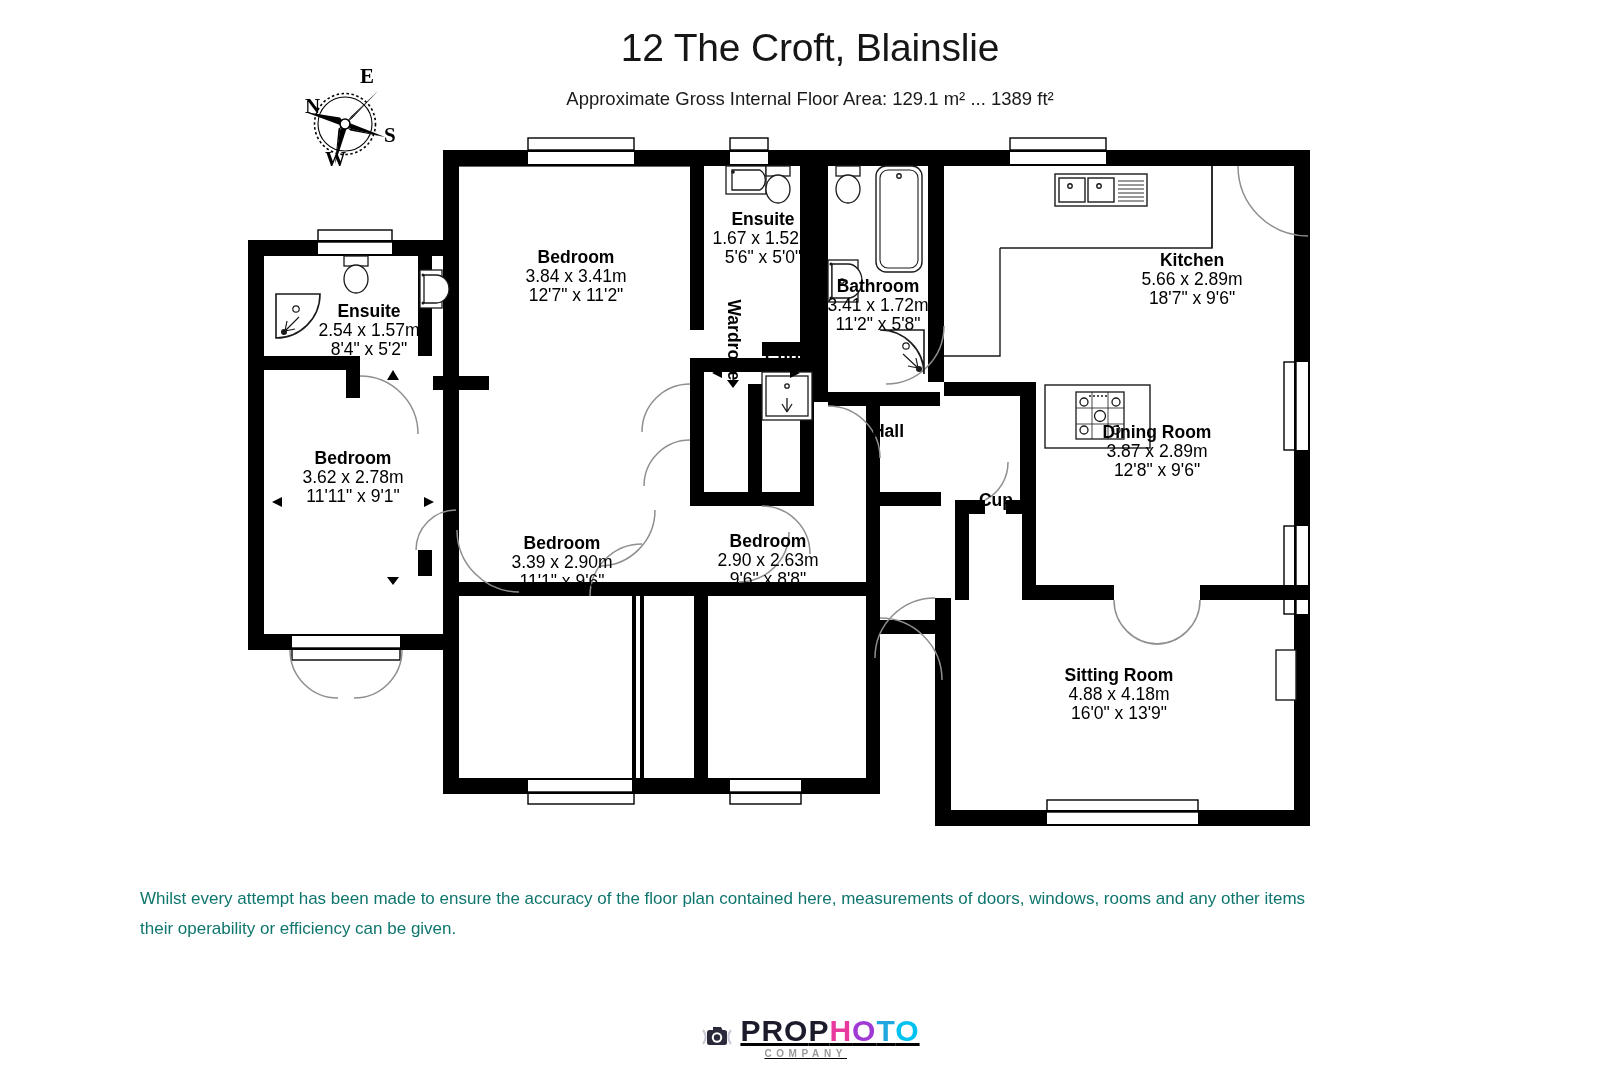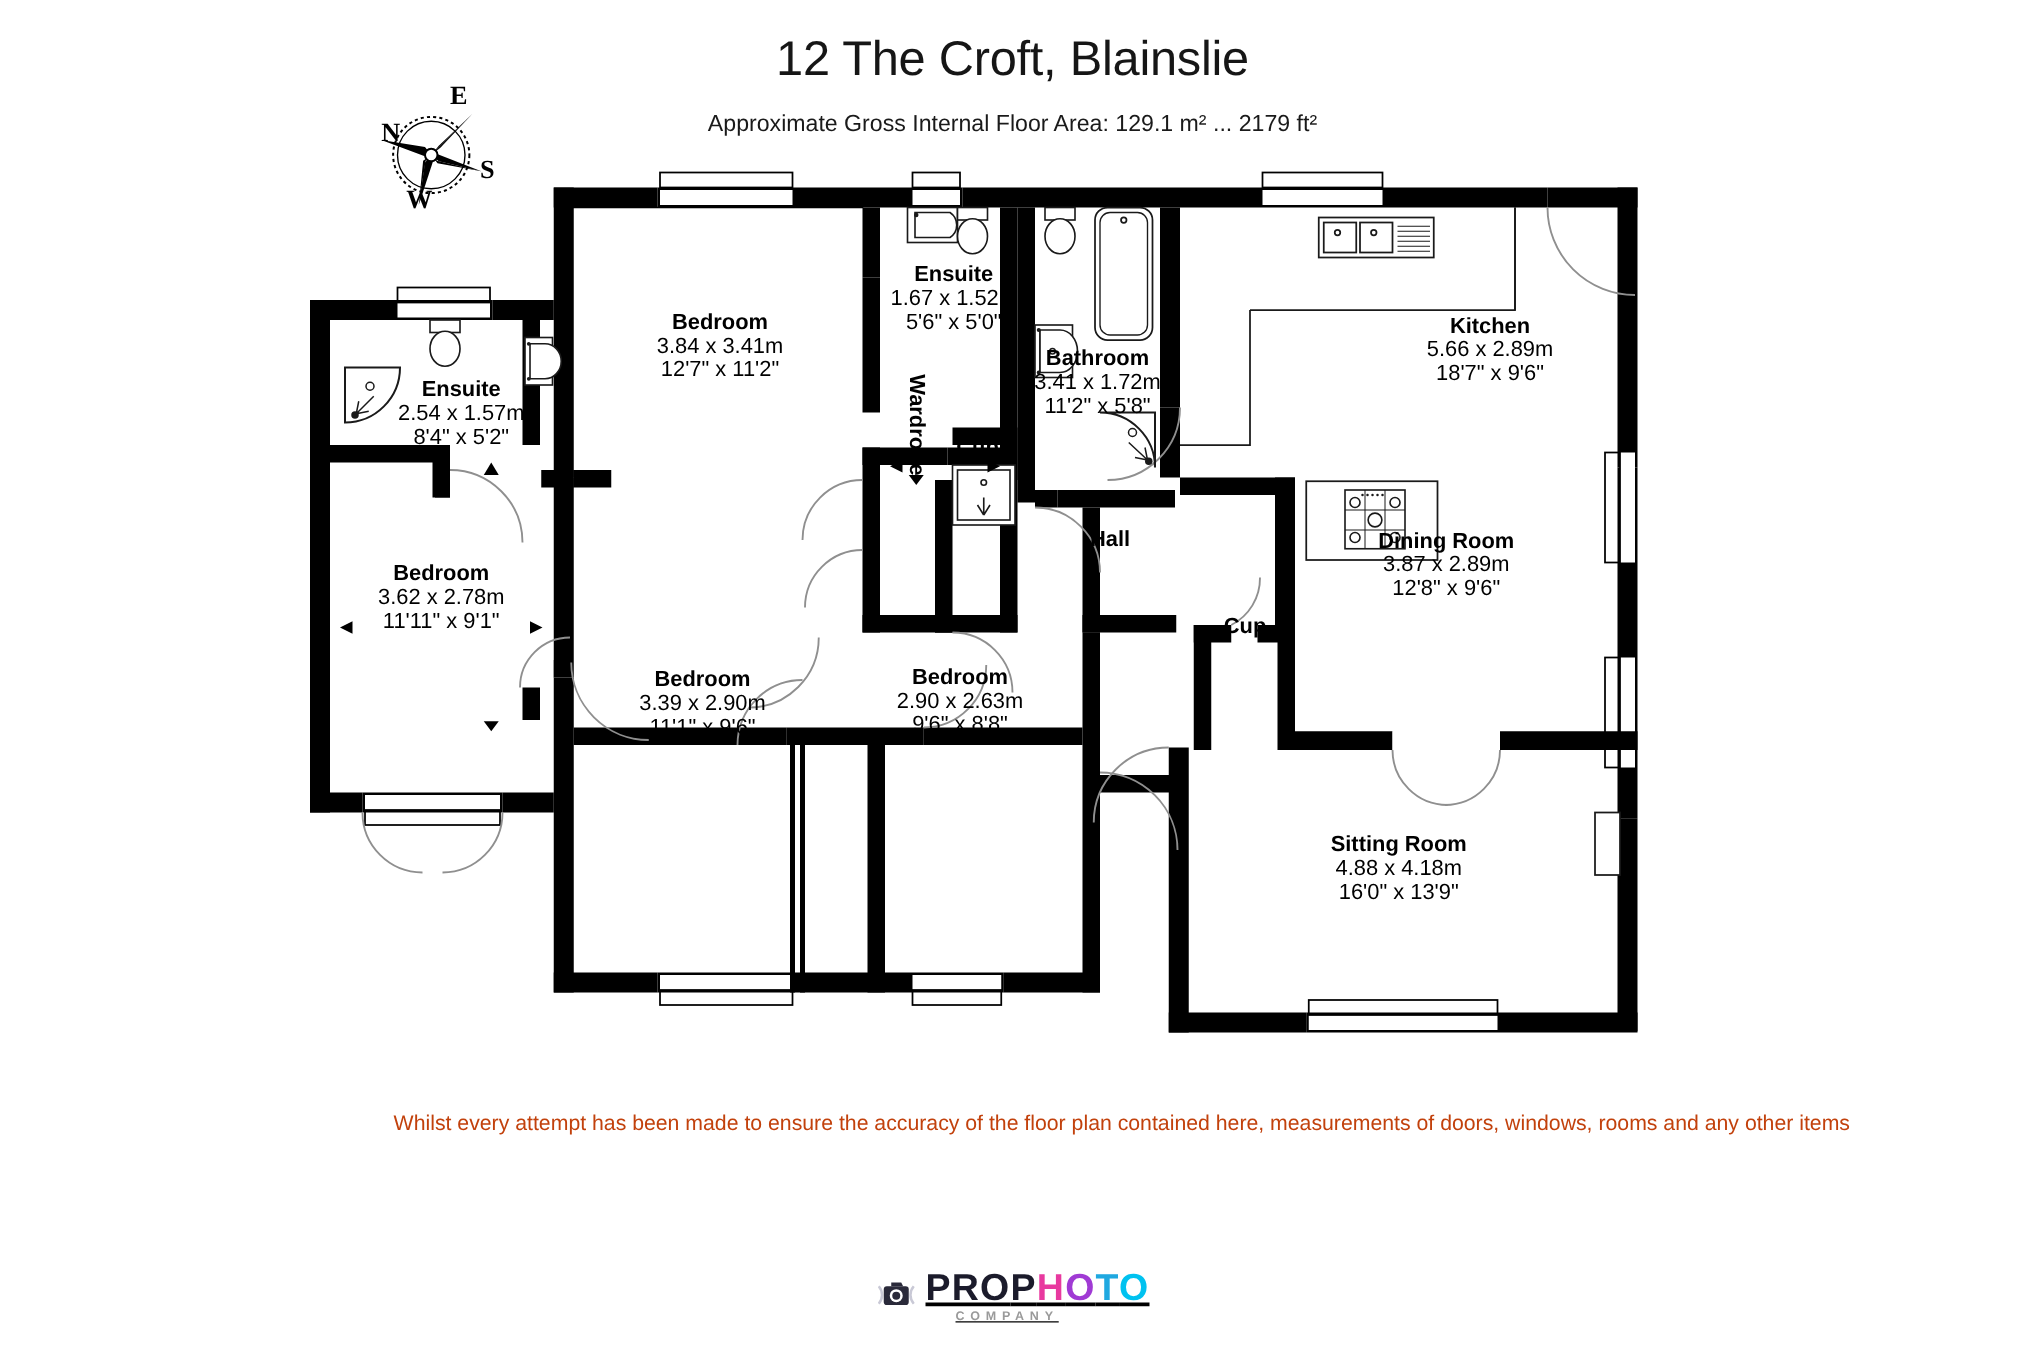--- a/index.html
+++ b/index.html
@@ -60,24 +60,24 @@
     height: 720px;
   }
   .plan-wrap svg { display: block; }
 
   
   .disclaimer {
     position: absolute;
     left: 140px;
     top: 884px;
     width: 1340px;
-    text-align: right;
+    text-align: left;
     font-size: 17px;
     line-height: 29.5px;
-    color: #c2410c;
+    color: #0f766e;
   }
   .logo {
     position: absolute;
     left: 0;
     top: 1016px;
     width: 1620px;
     text-align: center;
   }
   .logo-inner {
     display: inline-flex;
@@ -107,21 +107,21 @@
     margin-top: 3px;
     margin-left: 24px;
   }
 </style>
 </head>
 <body>
 
 <div id="page">
 
   <div class="title">12 The Croft, Blainslie</div>
-  <div class="subtitle">Approximate Gross Internal Floor Area: 129.1 m² ... 2179 ft²</div>
+  <div class="subtitle">Approximate Gross Internal Floor Area: 129.1 m² ... 1389 ft²</div>
 
   <div class="compass">
     <svg width="115" height="105" viewBox="0 0 115 105" xmlns="http://www.w3.org/2000/svg">
       <g transform="translate(62,62)">
         <circle cx="0" cy="0" r="27" fill="none" stroke="#000" stroke-width="1.1"></circle>
         <circle cx="0" cy="0" r="30.5" fill="none" stroke="#000" stroke-width="1.6" stroke-dasharray="2.5 2.5"></circle>
 
         <g>
 
           <path d="M0,0 L4.5,-4.5 L33,-33 L6,-7.5 Z" fill="#000"></path>
@@ -536,20 +536,21 @@
           <text x="782" y="233" text-anchor="middle" font-family="'Liberation Sans', sans-serif" font-size="17.5" font-weight="700" fill="#000">Cup</text>
           <text x="888" y="307" text-anchor="middle" font-family="'Liberation Sans', sans-serif" font-size="17.5" font-weight="700" fill="#000">Hall</text>
           <text x="996" y="376" text-anchor="middle" font-family="'Liberation Sans', sans-serif" font-size="17.5" font-weight="700" fill="#000">Cup</text>
         </g>
 
   </svg>
   </div>
 
   <div class="disclaimer">
     <div>Whilst every attempt has been made to ensure the accuracy of the floor plan contained here, measurements of doors, windows, rooms and any other items</div>
+    <div>their operability or efficiency can be given.</div>
   </div>
 
   <div class="logo">
     <div class="logo-inner">
       <span class="logo-cam">
         <svg width="34" height="30" viewBox="0 0 34 30" xmlns="http://www.w3.org/2000/svg">
           <path d="M3 9 A 14 12 0 0 1 3 23" fill="none" stroke="#c9c9d6" stroke-width="2"></path>
           <path d="M31 9 A 14 12 0 0 0 31 23" fill="none" stroke="#c9c9d6" stroke-width="2"></path>
           <path d="M13 6 L21 6 L22.5 9 L13 9 Z" fill="#2a2a3a"></path>
           <rect x="7" y="9" width="20" height="15" rx="2.5" fill="#2a2a3a"></rect>

